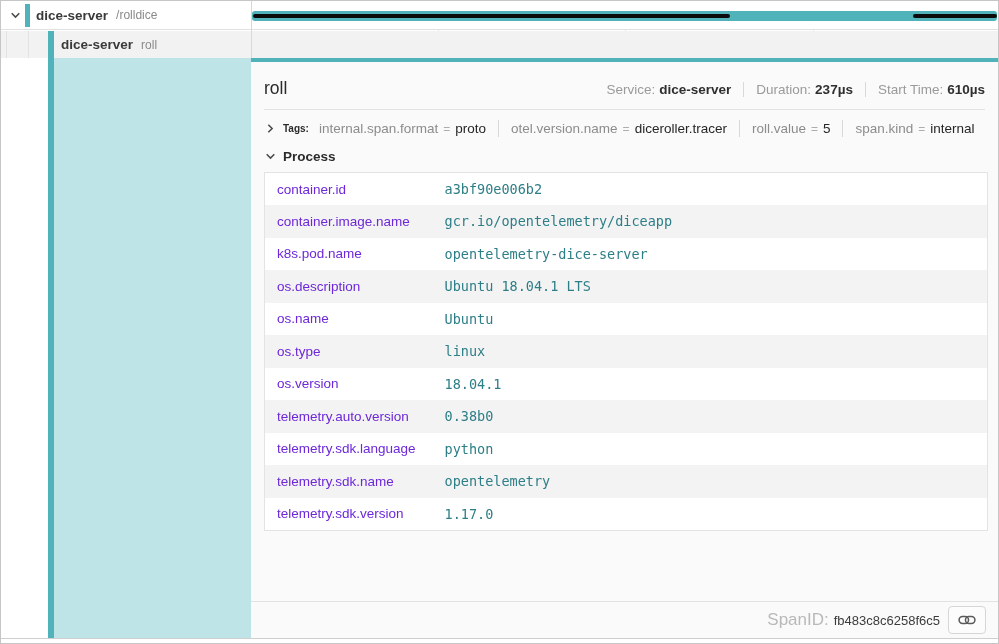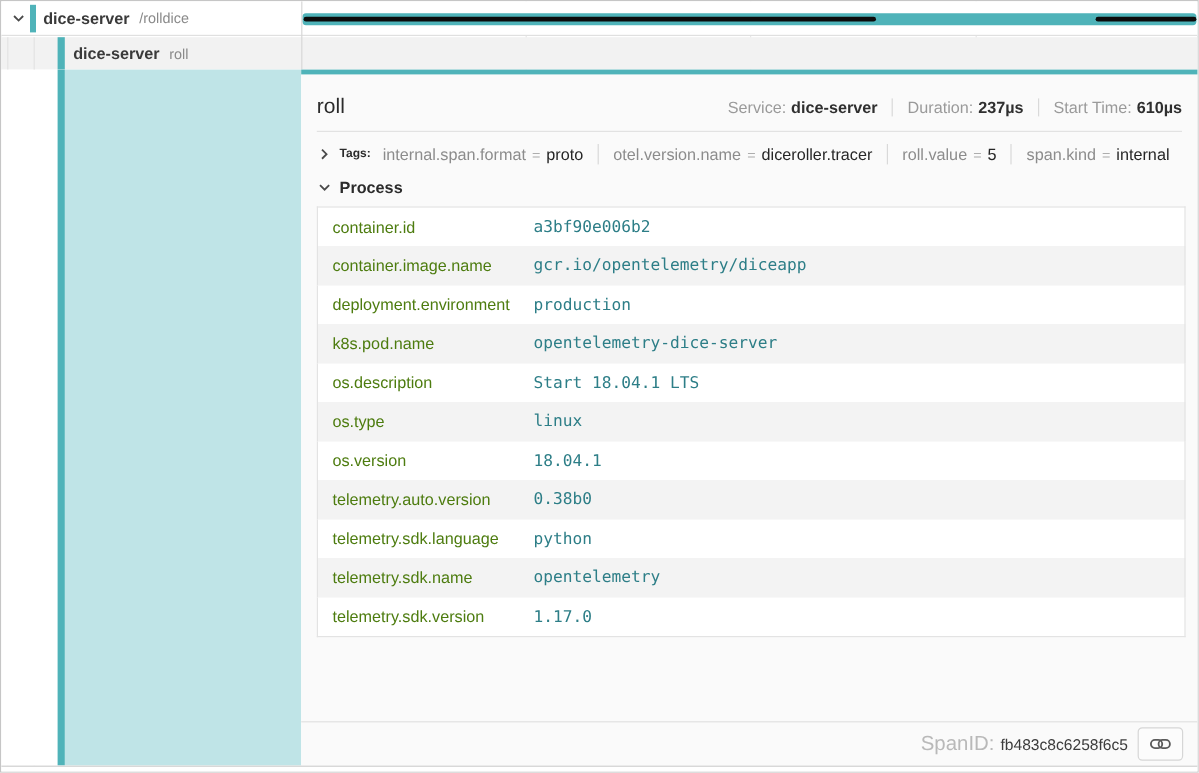--- a/index.html
+++ b/index.html
@@ -68,21 +68,21 @@
   .tag-eq  { color: #adadad; margin: 0 5px; font-size: 12px; }
   .tag-val { color: #262626; }
   .tag-sep { width: 1px; height: 17px; background: #d9d9d9; margin: 0 12px; align-self: center; }
 
   .process-row { display: flex; align-items: center; padding: 4px 3px 8px 3px; cursor: pointer; }
   .process-title { font-size: 13.5px; font-weight: 700; color: #2b2b2b; margin-left: 6px; }
 
   table.kv { border-collapse: collapse; width: 724px; margin-left: 3px; border: 1px solid #e3e3e3; background: #fff; }
   table.kv tr:nth-child(even) { background: #f3f3f3; }
   table.kv td { height: 32.5px; font-size: 13.5px; vertical-align: middle; }
-  td.k { width: 180px; padding-left: 12px; color: #4d7c0f; }
+  td.k { width: 180px; padding-left: 12px; color: #6d28d9; }
   td.v { font-family: "DejaVu Sans Mono", monospace; font-size: 12.5px; color: #2d7e87; }
 
   .panel-footer { position: absolute; left: 0; right: 0; bottom: 0; height: 37px; border-top: 1px solid #e2e2e2; display: flex; align-items: center; justify-content: flex-end; padding-right: 12px; }
   .footer-label { font-size: 17px; color: #b9b9b9; margin-right: 5px; }
   .footer-value { font-size: 13px; color: #3c3c3c; margin-right: 8px; }
   .link-btn { width: 38px; height: 28px; border: 1px solid #d6d6d6; border-radius: 4px; background: #fcfcfc; display: flex; align-items: center; justify-content: center; cursor: pointer; }
 
   .teal { background: #4fb3b9; }
   .lt-teal { background: #bfe4e7; }
   .black-seg { background: #0b0b0b; }
@@ -196,30 +196,30 @@
           <tbody>
             <tr>
                 <td class="k">container.id</td>
                 <td class="v">a3bf90e006b2</td>
               </tr>
             <tr>
                 <td class="k">container.image.name</td>
                 <td class="v">gcr.io/opentelemetry/diceapp</td>
               </tr>
             <tr>
-                <td class="k">deployment.environment</td>
-                <td class="v">production</td>
-              </tr>
-            <tr>
                 <td class="k">k8s.pod.name</td>
                 <td class="v">opentelemetry-dice-server</td>
               </tr>
             <tr>
                 <td class="k">os.description</td>
-                <td class="v">Start 18.04.1 LTS</td>
+                <td class="v">Ubuntu 18.04.1 LTS</td>
+              </tr>
+            <tr>
+                <td class="k">os.name</td>
+                <td class="v">Ubuntu</td>
               </tr>
             <tr>
                 <td class="k">os.type</td>
                 <td class="v">linux</td>
               </tr>
             <tr>
                 <td class="k">os.version</td>
                 <td class="v">18.04.1</td>
               </tr>
             <tr>

